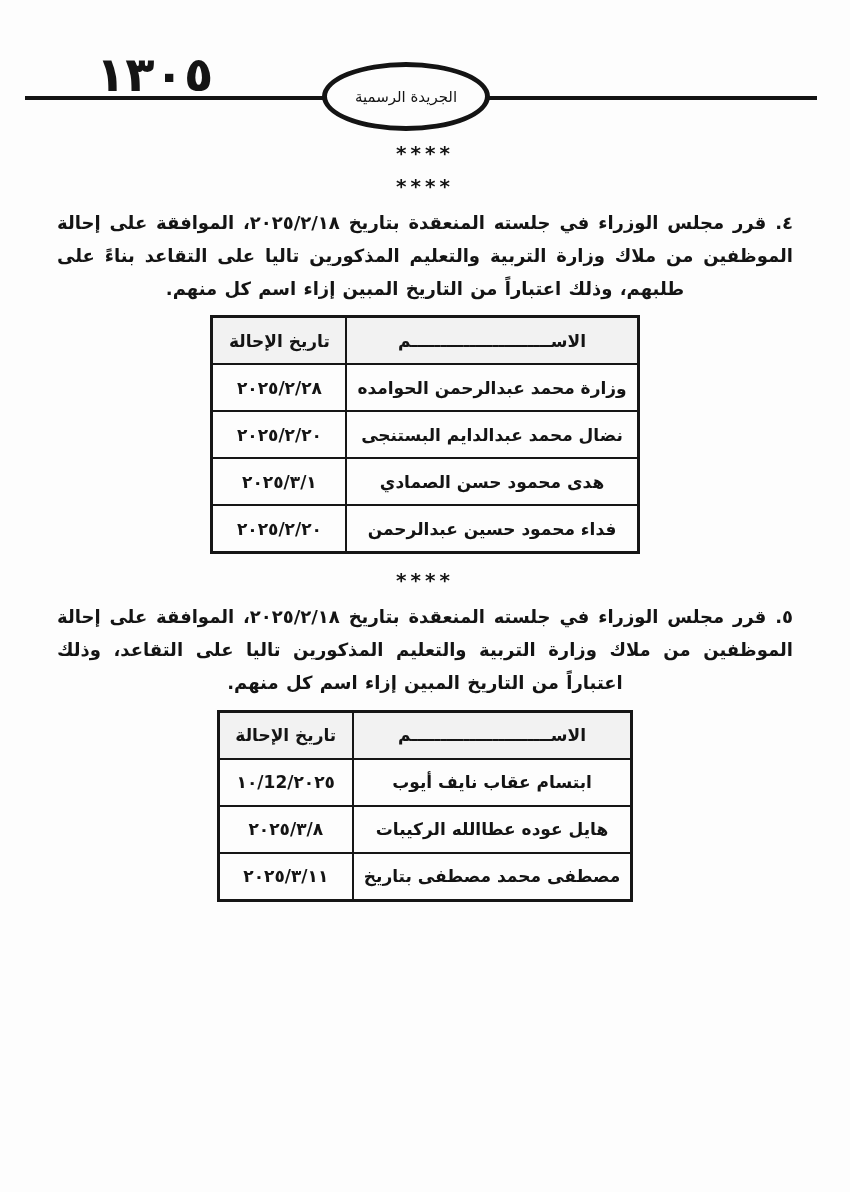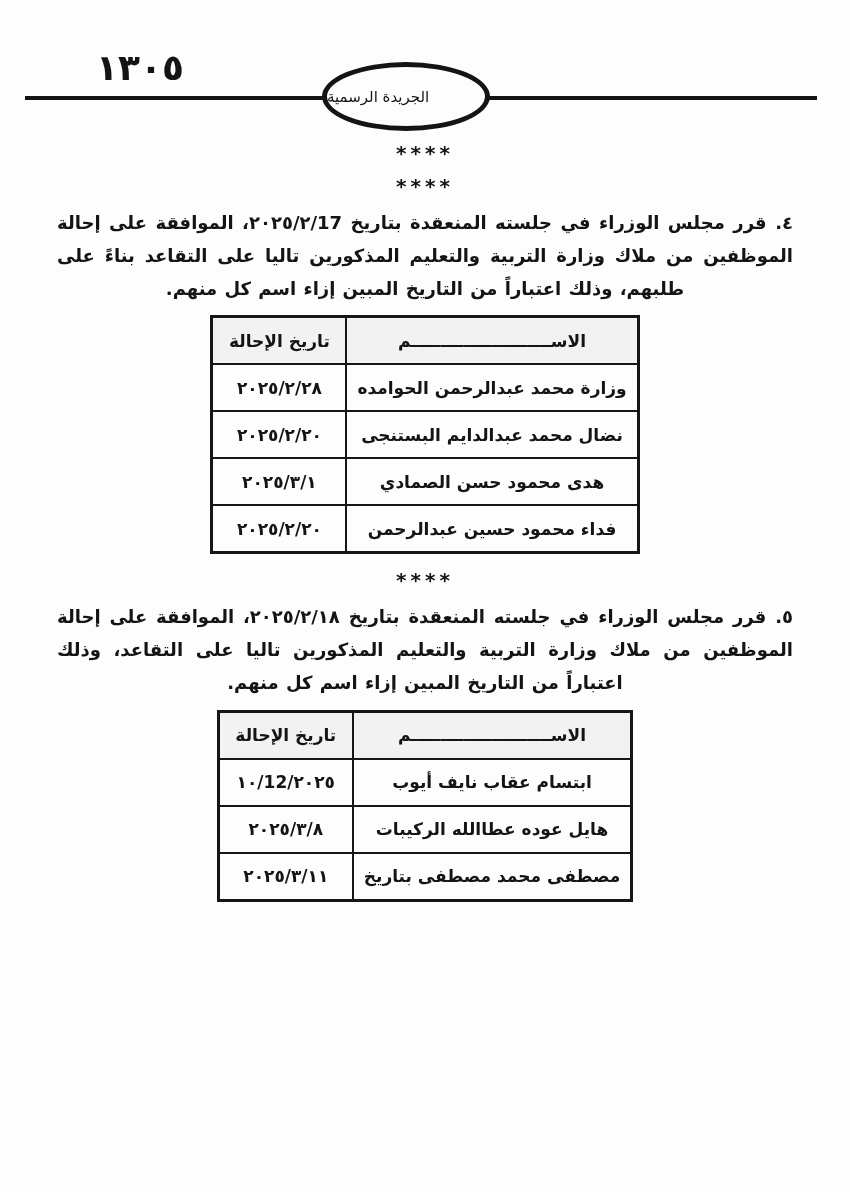--- a/index.html
+++ b/index.html
@@ -16,26 +16,26 @@
   }
 
   
   .masthead { position: relative; height: 138px; }
   .masthead-rule {
     position: absolute; top: 96px; left: 25px; width: 792px; height: 4px;
     background: #141414;
   }
   .page-number {
     position: absolute; top: 50px; left: 96px;
-    font-size: 36px; font-weight: bold; letter-spacing: 2px; line-height: 1;
+    font-size: 48px; font-weight: bold; letter-spacing: 2px; line-height: 1;
   }
   .gazette-ellipse {
     position: absolute; top: 62px; left: 322px; width: 168px; height: 69px;
     box-sizing: border-box; border: 5px solid #141414; border-radius: 50%;
-    background: #fdfdfd; display: flex; align-items: center; justify-content: flex-end;
+    background: #fdfdfd; display: flex; align-items: center; justify-content: center;
     z-index: 2;
   }
   .gazette-ellipse span { font-size: 15px; font-weight: normal; }
 
   
   .content { padding: 0 57px; }
   .decision {
     margin: 0 0 4px 0;
     font-size: 18px; font-weight: bold;
     line-height: 1.82;
@@ -81,21 +81,21 @@
       <span>الجريدة الرسمية</span>
     </div>
   </div>
 
   <div class="content">
 
     <div class="sep">****</div>
 
     <div class="sep">****</div>
 
-    <p class="decision">٤. قرر مجلس الوزراء في جلسته المنعقدة بتاريخ ٢٠٢٥/٢/17، الموافقة على إحالة الموظفين من ملاك وزارة التربية والتعليم المذكورين تاليا على التقاعد بناءً على طلبهم، وذلك اعتباراً من التاريخ المبين إزاء اسم كل منهم.</p>
+    <p class="decision">٤. قرر مجلس الوزراء في جلسته المنعقدة بتاريخ ٢٠٢٥/٢/١٨، الموافقة على إحالة الموظفين من ملاك وزارة التربية والتعليم المذكورين تاليا على التقاعد بناءً على طلبهم، وذلك اعتباراً من التاريخ المبين إزاء اسم كل منهم.</p>
 
     <table class="gztable tbl-gap-4">
       <thead>
         <tr>
           <th class="name-col">الاســــــــــــــــــــــــم</th>
           <th class="date-col">تاريخ الإحالة</th>
         </tr>
       </thead>
       <tbody>
         <tr>

